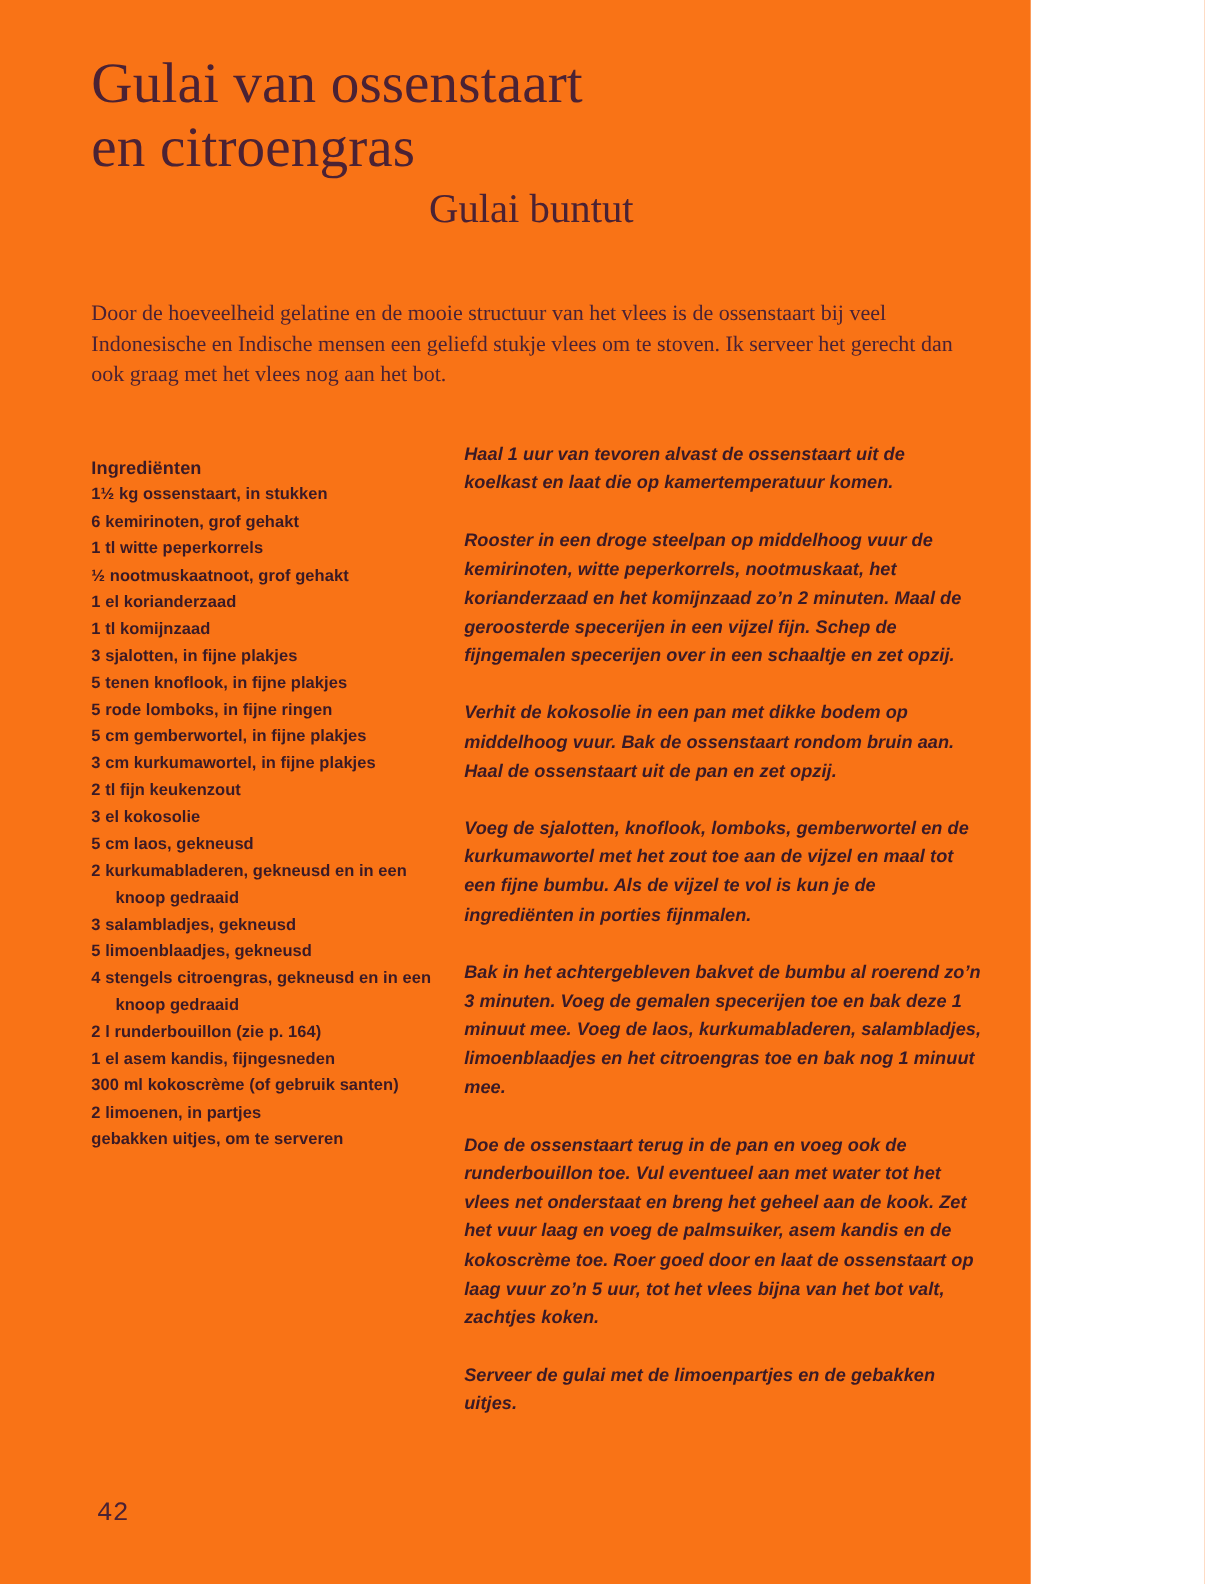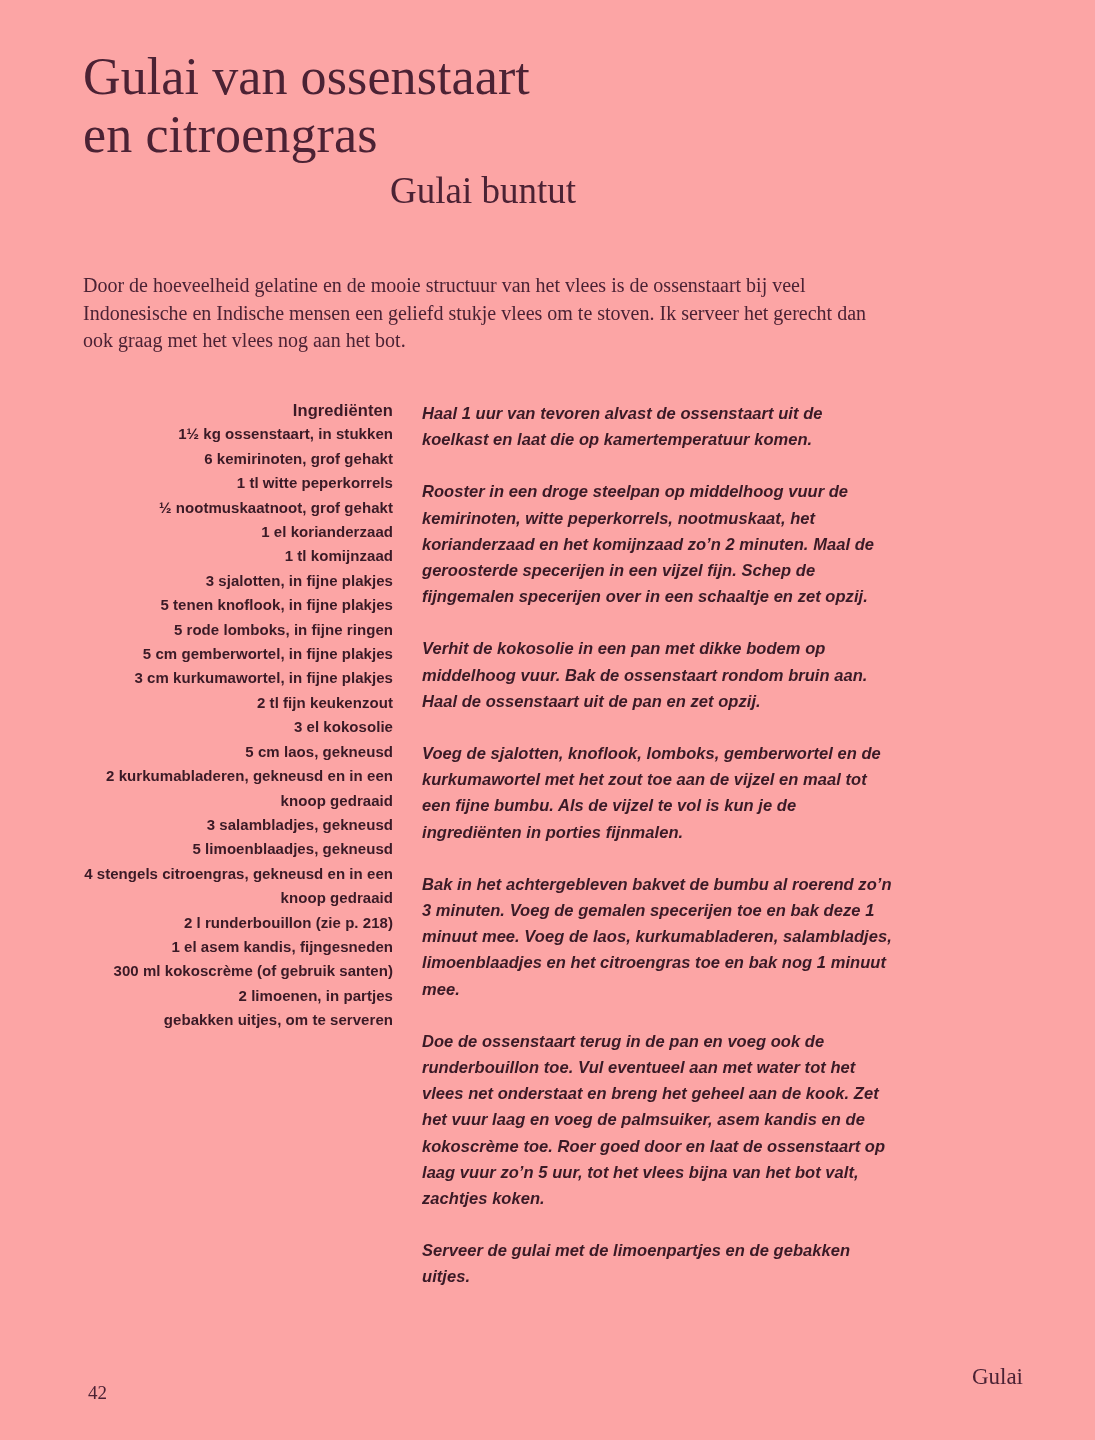--- a/index.html
+++ b/index.html
@@ -2,23 +2,23 @@
 <html><head>
 <meta charset="utf-8">
 <style>
   html, body {
     margin: 0;
     padding: 0;
     background: #ffffff;
   }
   .page {
     position: relative;
-    width: 1095px;
+    width: 937px;
     height: 1440px;
-    background: #fca5a5;
+    background: #f97316;
     overflow: hidden;
     font-family: "Liberation Sans", sans-serif;
   }
 
   
   .title-block {
     position: absolute;
     left: 83px;
     top: 48px;
     width: 800px;
@@ -61,23 +61,22 @@
     position: absolute;
     left: 0;
     top: 398px;
     width: 1095px;
   }
 
   
   .ingredients {
     position: absolute;
     left: 83px;
-    top: 0;
+    top: 16px;
     width: 310px;
-    text-align: right;
   }
   .ingredients-heading {
     font-size: 16.5px;
     line-height: 24.4px;
     font-weight: 700;
     color: #3a1a26;
     letter-spacing: 0.1px;
     margin: 0;
   }
   .ingredient-list {
@@ -120,23 +119,23 @@
   .footer {
     position: absolute;
     left: 0;
     bottom: 48px;
     width: 1095px;
     height: 30px;
   }
   .page-number {
     position: absolute;
     left: 88px;
-    top: 16px;
-    font-family: Liberation Serif, serif;
-    font-size: 19px;
+    top: 0;
+    font-family: Liberation Mono, monospace;
+    font-size: 24px;
     line-height: 30px;
     color: #4b2234;
   }
   .footer-chapter {
     position: absolute;
     right: 72px;
     top: 0;
     font-family: "Liberation Serif", serif;
     font-size: 23px;
     line-height: 30px;
@@ -172,21 +171,21 @@
         <li class="ingredient-item">5 rode lomboks, in fijne ringen</li>
         <li class="ingredient-item">5 cm gemberwortel, in fijne plakjes</li>
         <li class="ingredient-item">3 cm kurkumawortel, in fijne plakjes</li>
         <li class="ingredient-item">2 tl fijn keukenzout</li>
         <li class="ingredient-item">3 el kokosolie</li>
         <li class="ingredient-item">5 cm laos, gekneusd</li>
         <li class="ingredient-item">2 kurkumabladeren, gekneusd en in een knoop gedraaid</li>
         <li class="ingredient-item">3 salambladjes, gekneusd</li>
         <li class="ingredient-item">5 limoenblaadjes, gekneusd</li>
         <li class="ingredient-item">4 stengels citroengras, gekneusd en in een knoop gedraaid</li>
-        <li class="ingredient-item">2 l runderbouillon (zie p. 218)</li>
+        <li class="ingredient-item">2 l runderbouillon (zie p. 164)</li>
         <li class="ingredient-item">1 el asem kandis, fijngesneden</li>
         <li class="ingredient-item">300 ml kokoscrème (of gebruik santen)</li>
         <li class="ingredient-item">2 limoenen, in partjes</li>
         <li class="ingredient-item">gebakken uitjes, om te serveren</li>
       </ul>
     </div>
 
     <div class="instructions">
       <p class="step">Haal 1 uur van tevoren alvast de ossenstaart uit de koelkast en laat die op kamertemperatuur komen.</p>
       <p class="step">Rooster in een droge steelpan op middelhoog vuur de kemirinoten, witte peperkorrels, nootmuskaat, het korianderzaad en het komijnzaad zo’n 2 minuten. Maal de geroosterde specerijen in een vijzel fijn. Schep de fijngemalen specerijen over in een schaaltje en zet opzij.</p>

